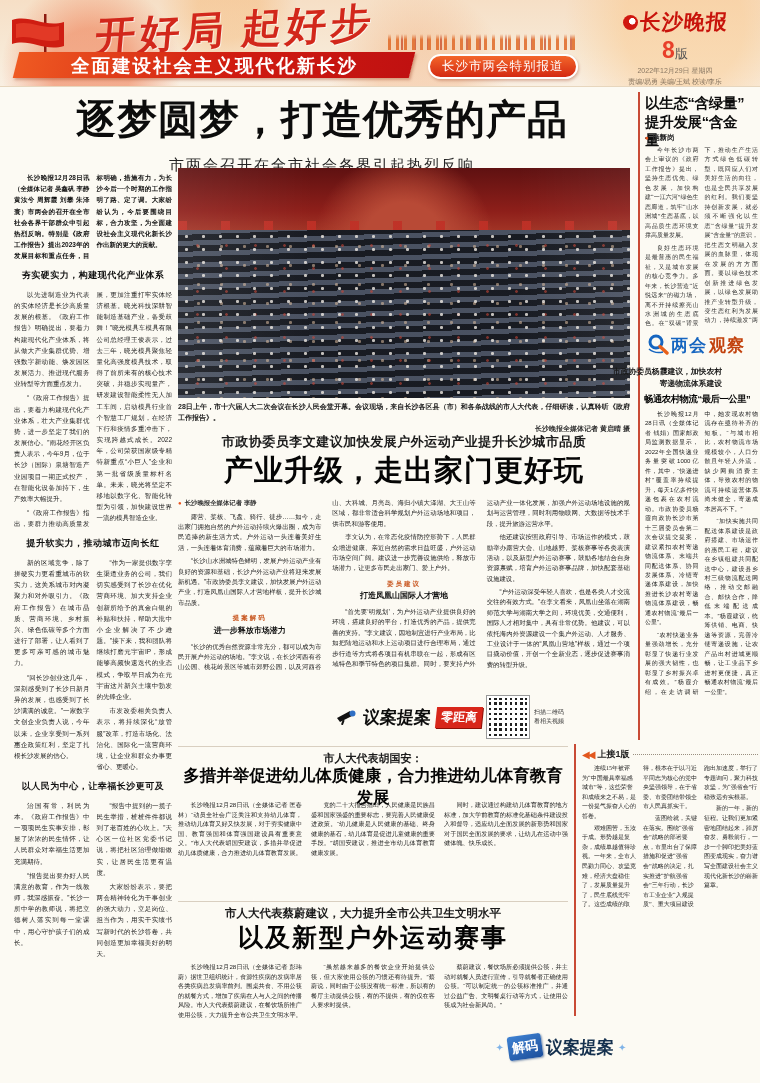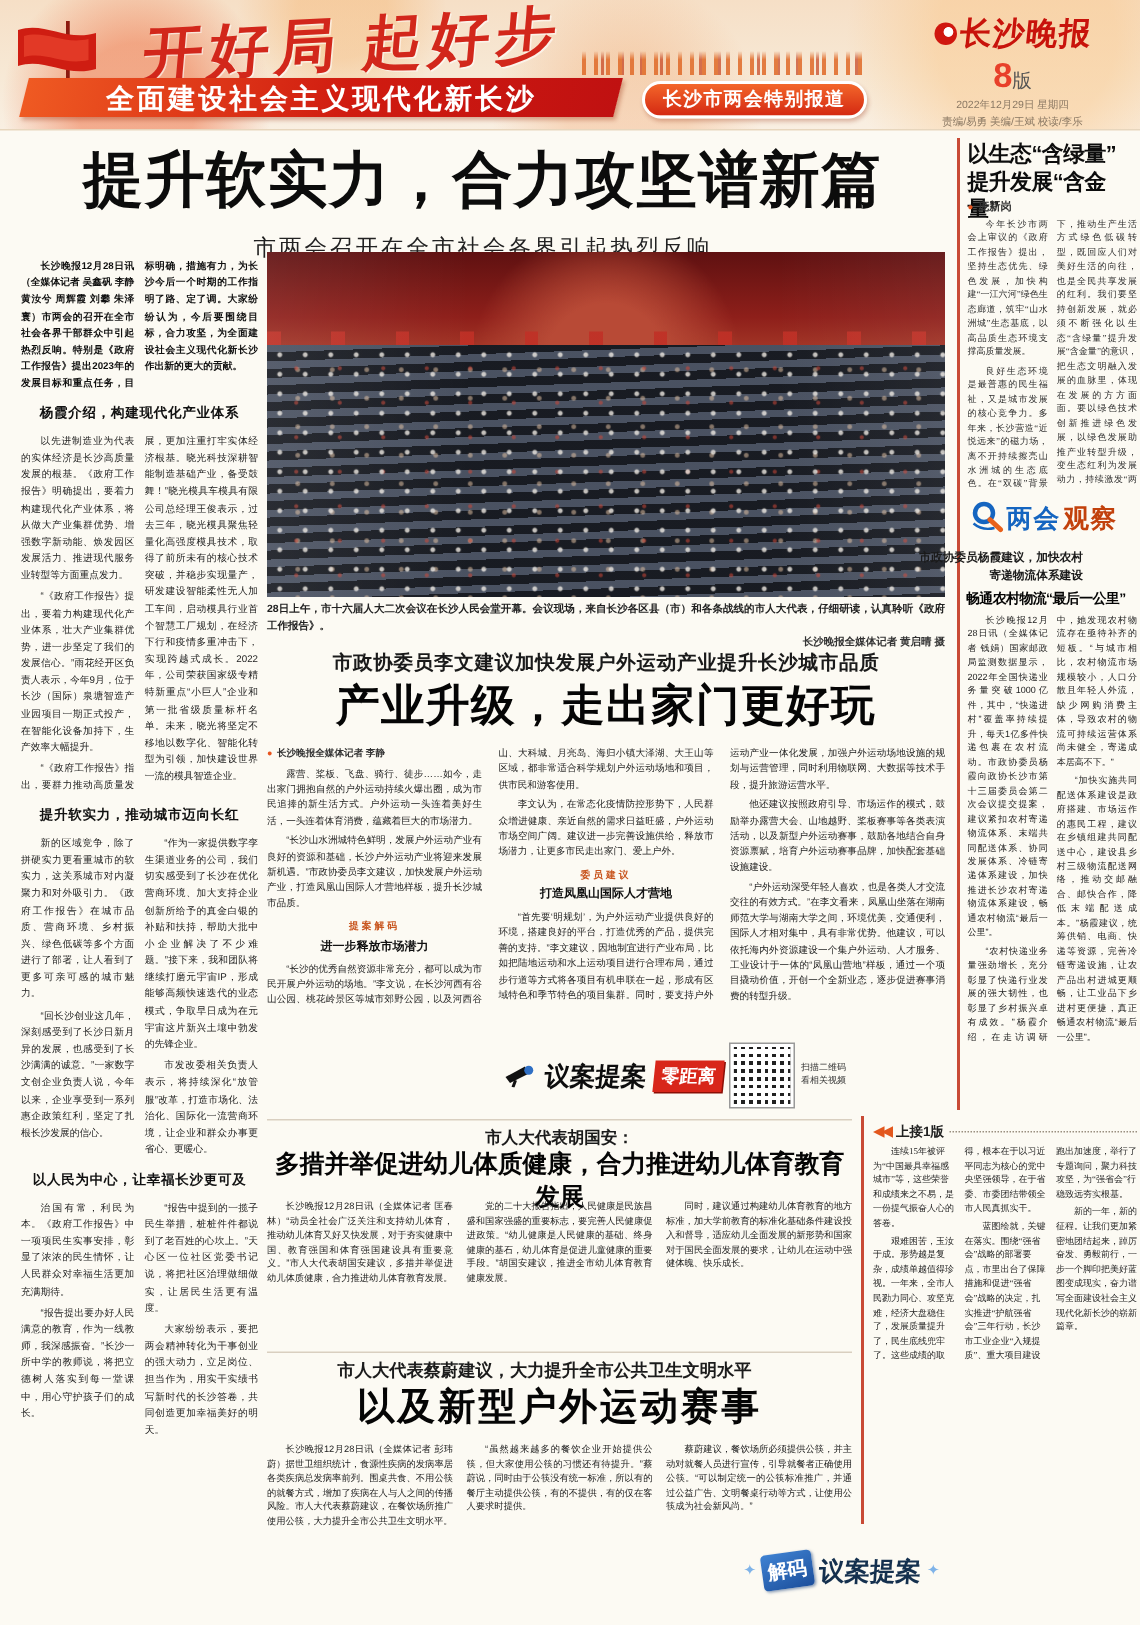--- a/index.html
+++ b/index.html
@@ -25,21 +25,21 @@
     -webkit-mask-image:linear-gradient(180deg,transparent 0,#000 35%);
             mask-image:linear-gradient(180deg,transparent 0,#000 35%);}
   .strip{position:absolute;left:16px;top:52px;width:396px;height:26px;
     background:linear-gradient(90deg,#ef5a22,#d01b10 55%,#c01111);
     transform:skewX(-14deg);box-shadow:2px 2px 3px rgba(150,40,10,.35);
     display:flex;align-items:center;justify-content:center;}
   .strip span{transform:skewX(14deg);color:#fff;font-weight:900;font-size:18.5px;letter-spacing:2px;}
   .badge{position:absolute;left:428px;top:54px;height:21px;padding:0 12px;border-radius:13px;
     background:linear-gradient(180deg,#f3662a,#d42912);border:2px solid #fff;
     box-shadow:1px 2px 3px rgba(150,40,10,.3);display:flex;align-items:center;}
-  .badge span{color:#fff;font-weight:700;font-size:12.5px;letter-spacing:1px;}
+  .badge span{color:#fff;font-weight:400;font-size:12.5px;letter-spacing:1px;}
   .masthead{position:absolute;left:598px;top:8px;width:154px;text-align:center;}
   .paper-logo{font-family:"Liberation Serif","DejaVu Serif",serif;font-size:21px;font-weight:900;
     color:#c8130b;transform:skewX(-6deg);display:inline-block;letter-spacing:1px;}
   .logo-ico{display:inline-block;width:15px;height:15px;border-radius:50%;vertical-align:-1px;
     background:radial-gradient(circle at 62% 42%, #fff 0 3px, #d0170f 3.5px);margin-right:2px;}
   .page-no{margin-top:1px;}
   .page-no b{font-size:23px;color:#e8402a;font-weight:900;}
   .page-no i{font-style:normal;font-size:13px;color:#555;}
   .dateline{margin-top:2px;font-size:7px;color:#8a7863;line-height:1.5;}
   
@@ -173,26 +173,26 @@
       <div>2022年12月29日 星期四</div>
       <div>责编/易勇 美编/王斌 校读/李乐</div>
     </div>
   </div>
 </div>
 
 <div class="vrule top"></div>
 <div class="vrule bot"></div>
 
 <div class="mainhead">
-  <h1>提升软实力，合力攻坚谱新篇</h1>
+  <h1>逐梦圆梦，打造优秀的产品</h1>
   <div class="deck">市两会召开在全市社会各界引起热烈反响</div>
 </div>
 <div class="col1 news">
     <p class="lead">长沙晚报12月28日讯（全媒体记者 吴鑫矾 李静 黄汝兮 周辉霞 刘攀 朱泽寰）市两会的召开在全市社会各界干部群众中引起热烈反响。特别是《政府工作报告》提出2023年的发展目标和重点任务，目标明确，措施有力，为长沙今后一个时期的工作指明了路、定了调。大家纷纷认为，今后要围绕目标，合力攻坚，为全面建设社会主义现代化新长沙作出新的更大的贡献。</p>
-    <div class="flow-h">杨霞介绍，构建现代化产业体系</div>
+    <div class="flow-h">夯实硬实力，构建现代化产业体系</div>
     <p>以先进制造业为代表的实体经济是长沙高质量发展的根基。《政府工作报告》明确提出，要着力构建现代化产业体系，将从做大产业集群优势、增强数字新动能、焕发园区发展活力、推进现代服务业转型等方面重点发力。</p>
     <p>“《政府工作报告》提出，要着力构建现代化产业体系，壮大产业集群优势，进一步坚定了我们的发展信心。”雨花经开区负责人表示，今年9月，位于长沙（国际）泉塘智造产业园项目一期正式投产，在智能化设备加持下，生产效率大幅提升。</p>
     <p>“《政府工作报告》指出，要群力推动高质量发展，更加注重打牢实体经济根基。晓光科技深耕智能制造基础产业，备受鼓舞！”晓光模具车模具有限公司总经理王俊表示，过去三年，晓光模具聚焦轻量化高强度模具技术，取得了前所未有的核心技术突破，并稳步实现量产，研发建设智能柔性无人加工车间，启动模具行业首个智慧工厂规划，在经济下行和疫情多重冲击下，实现跨越式成长。2022年，公司荣获国家级专精特新重点“小巨人”企业和第一批省级质量标杆名单。未来，晓光将坚定不移地以数字化、智能化转型为引领，加快建设世界一流的模具智造企业。</p>
     <div class="flow-h">提升软实力，推动城市迈向长红</div>
     <p>新的区域竞争，除了拼硬实力更看重城市的软实力，这关系城市对内凝聚力和对外吸引力。《政府工作报告》在城市品质、营商环境、乡村振兴、绿色低碳等多个方面进行了部署，让人看到了更多可亲可感的城市魅力。</p>
     <p>“回长沙创业这几年，深刻感受到了长沙日新月异的发展，也感受到了长沙满满的诚意。”一家数字文创企业负责人说，今年以来，企业享受到一系列惠企政策红利，坚定了扎根长沙发展的信心。</p>
     <p>“作为一家提供数字孪生渠道业务的公司，我们切实感受到了长沙在优化营商环境、加大支持企业创新所给予的真金白银的补贴和扶持，帮助大批中小企业解决了不少难题。”接下来，我和团队将继续打磨元宇宙IP，形成能够高频快速迭代的业态模式，争取早日成为在元宇宙这片新兴土壤中勃发的先锋企业。</p>
     <p>市发改委相关负责人表示，将持续深化“放管服”改革，打造市场化、法治化、国际化一流营商环境，让企业和群众办事更省心、更暖心。</p>
     <div class="flow-h">以人民为中心，让幸福长沙更可及</div>
     <p>治国有常，利民为本。《政府工作报告》中一项项民生实事安排，彰显了浓浓的民生情怀，让人民群众对幸福生活更加充满期待。</p>

